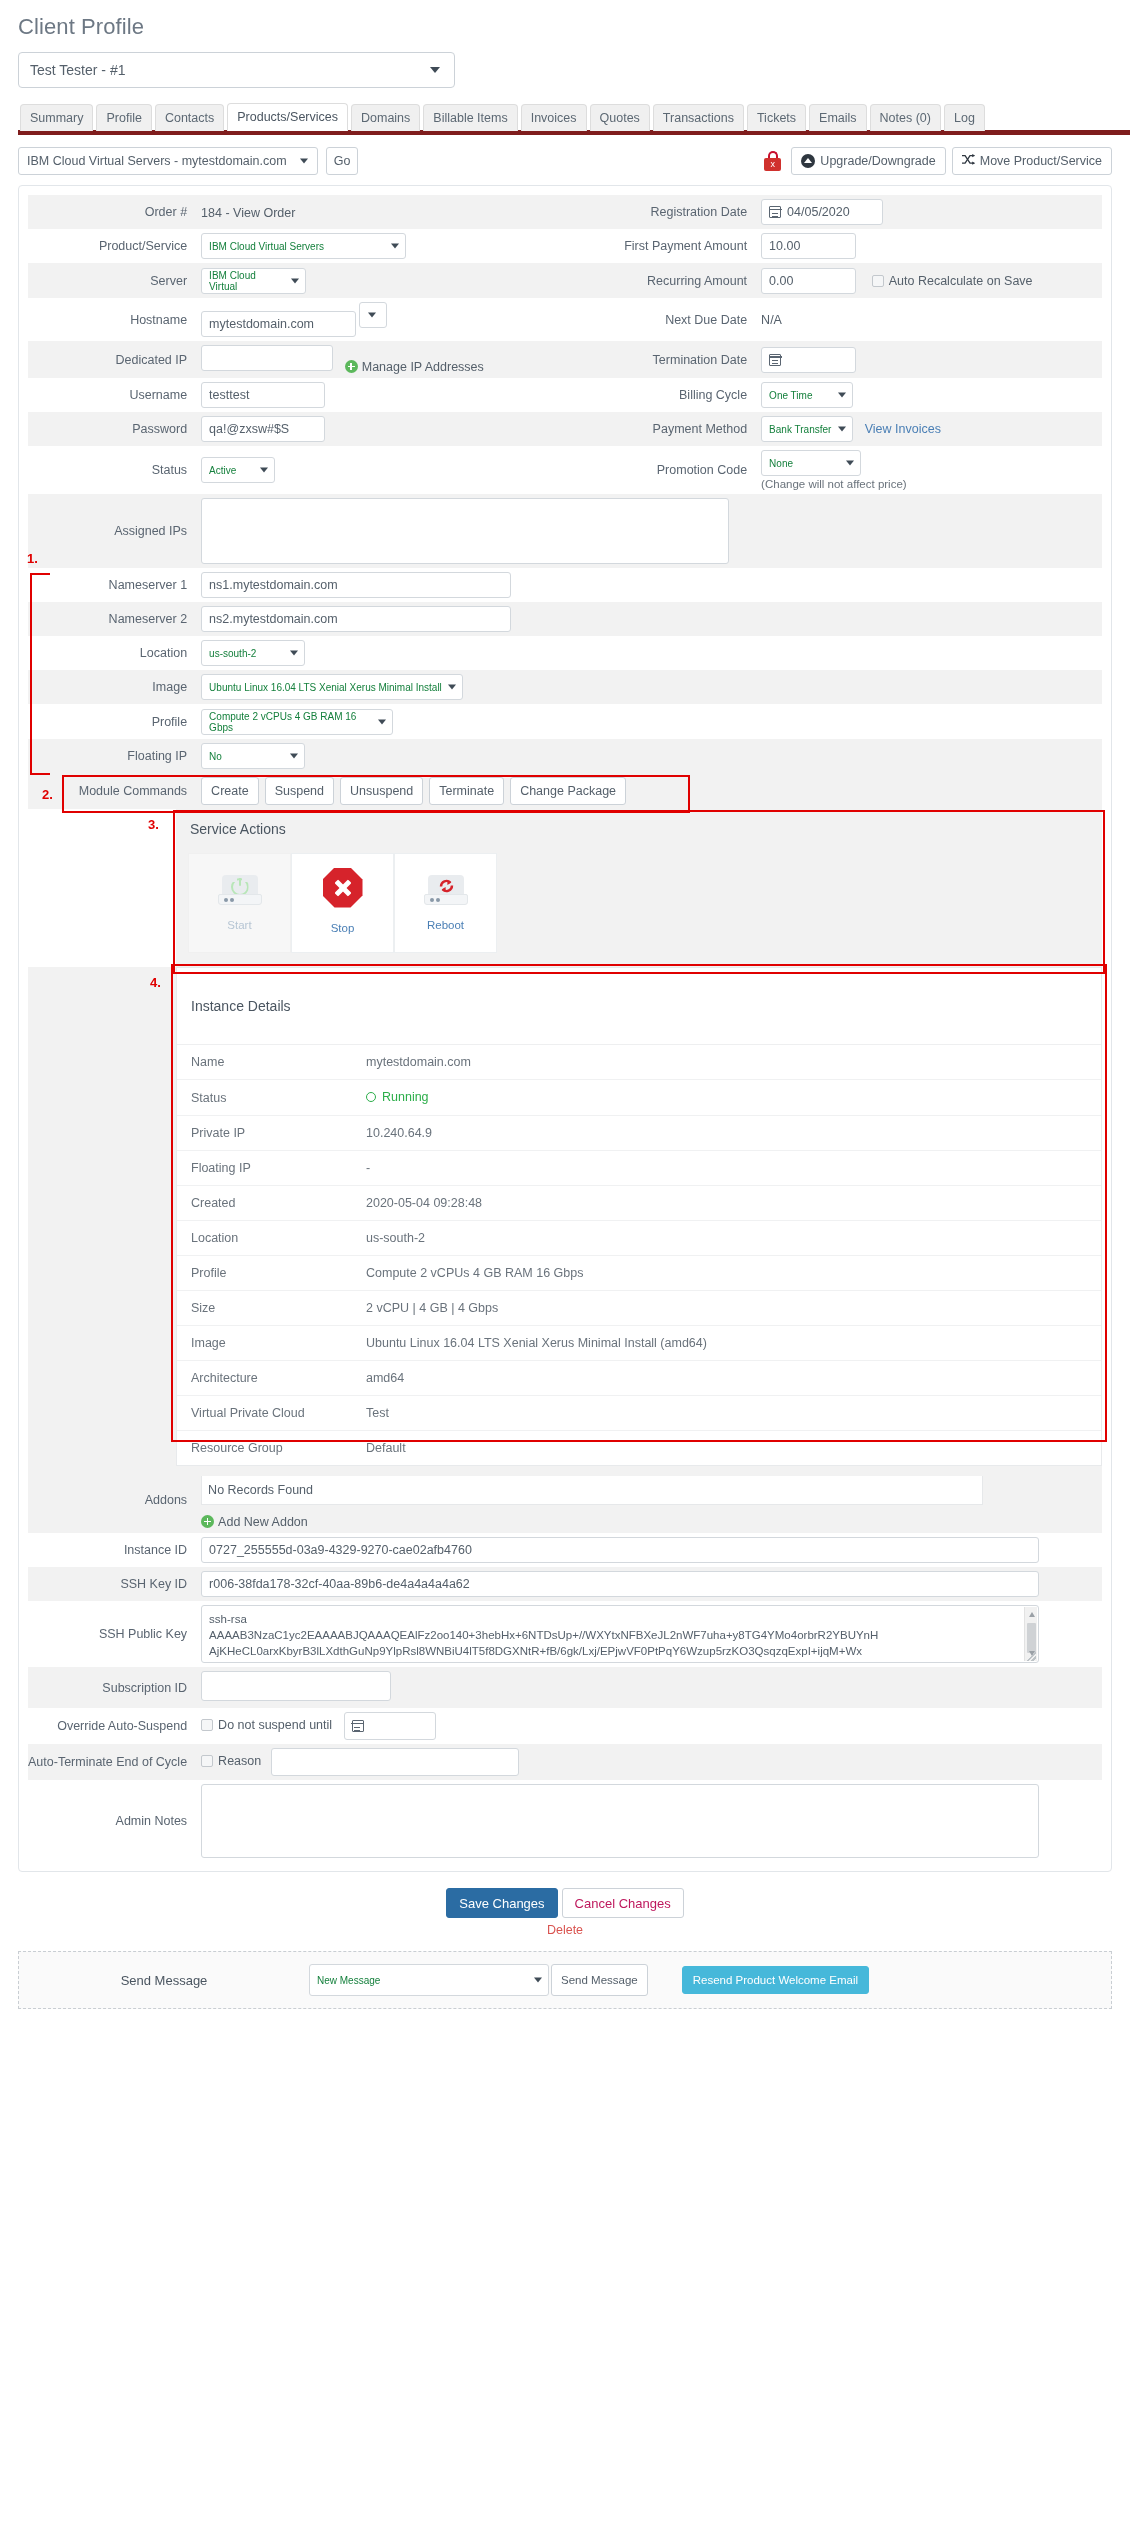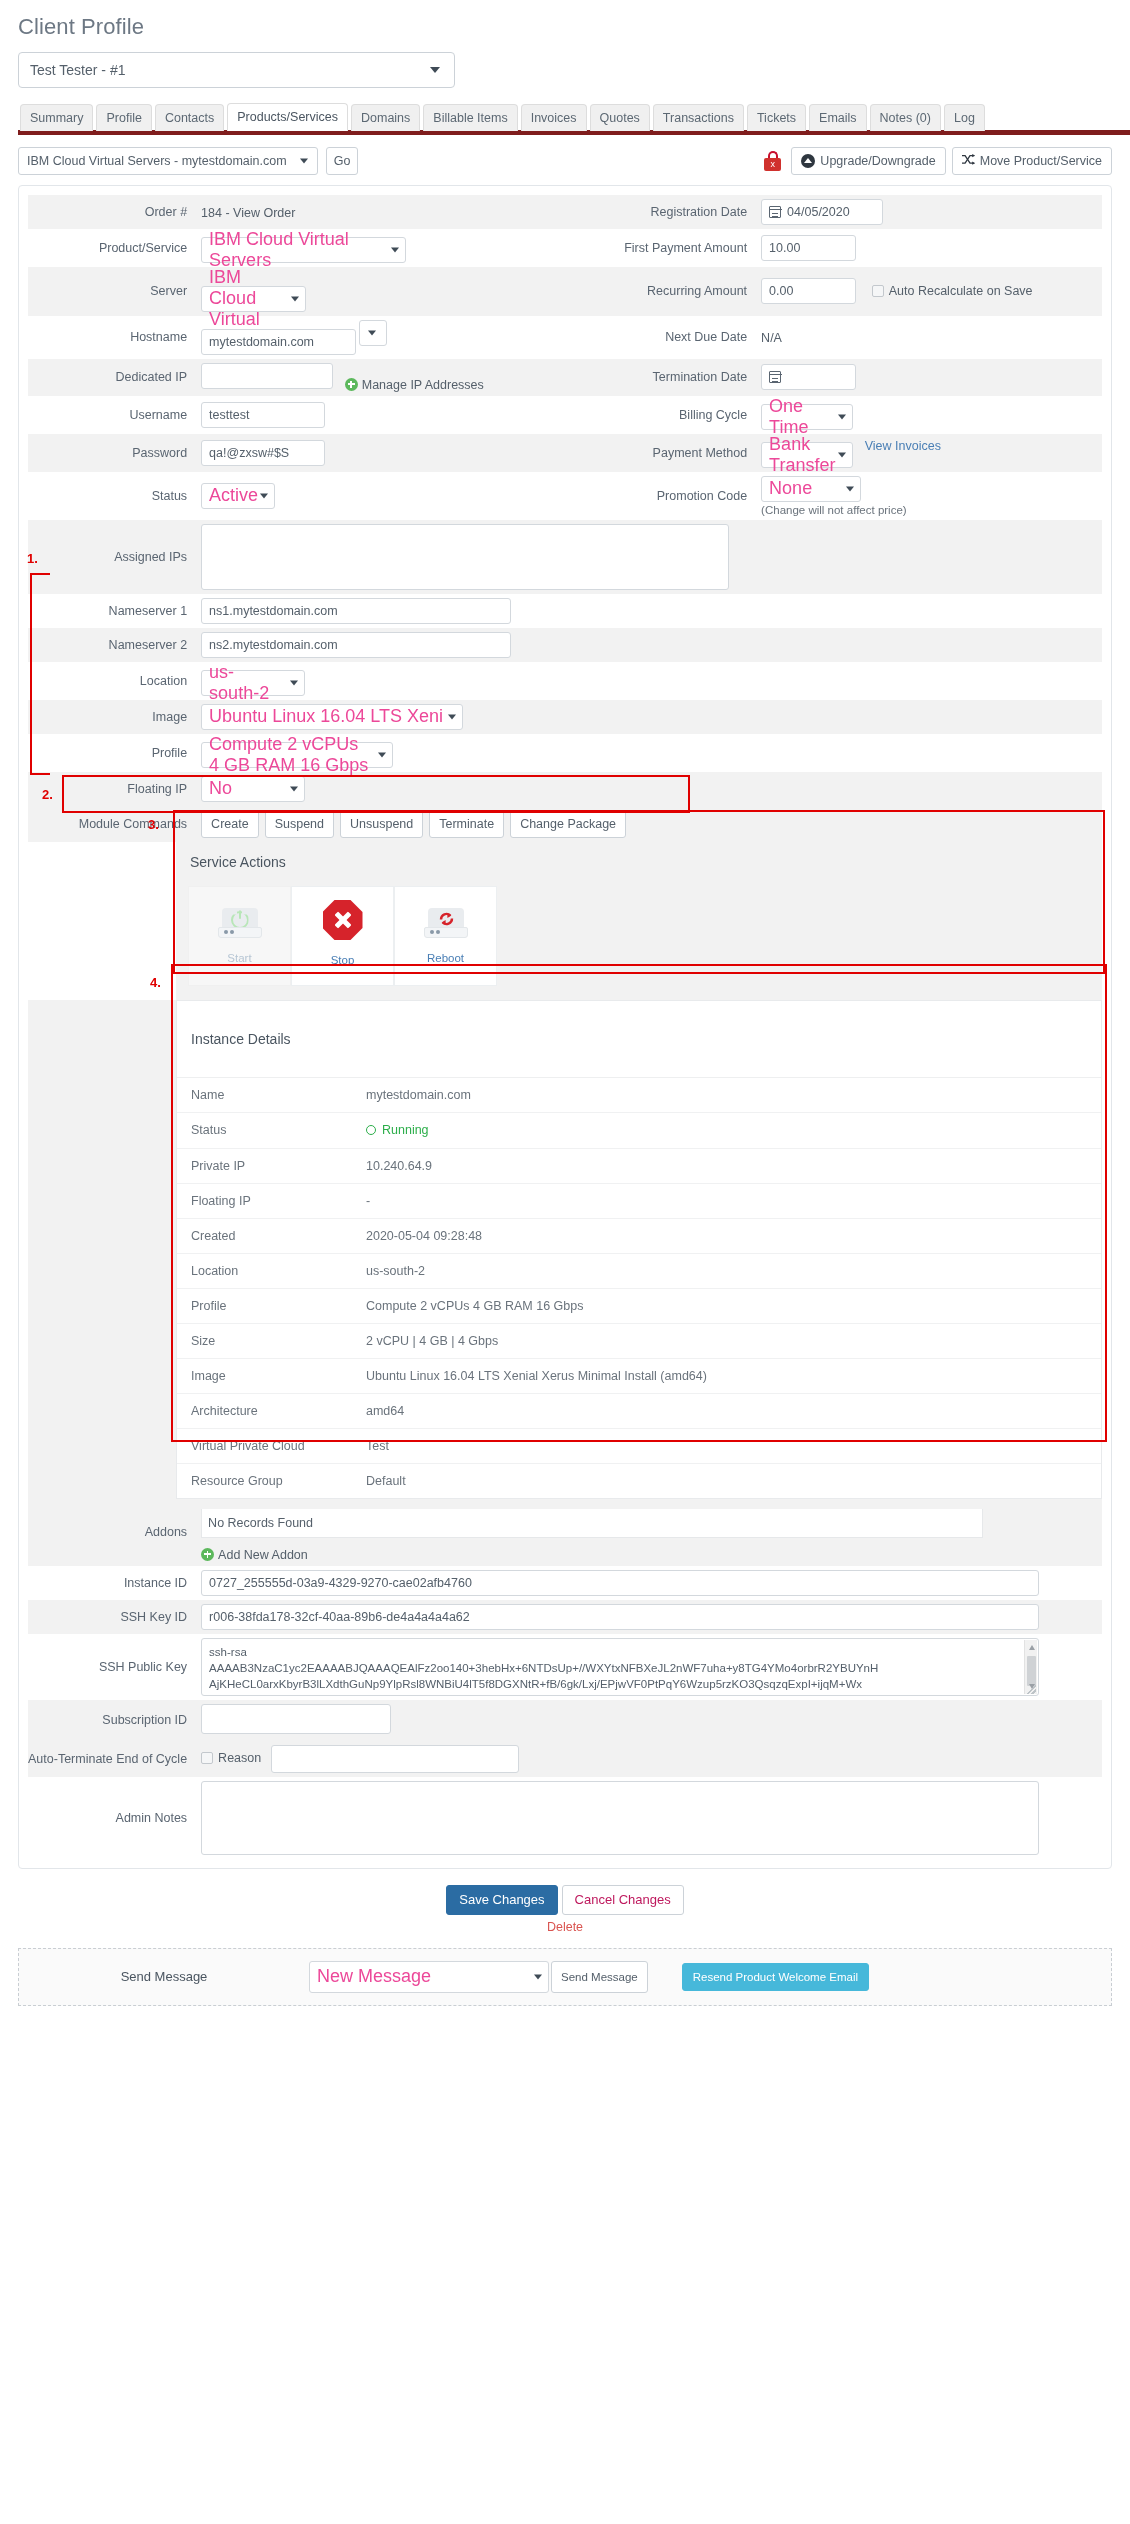--- a/index.html
+++ b/index.html
@@ -146,21 +146,21 @@
   }
   .fieldcell { padding: 4px 6px; }
   tr.stripe > td { background: #f2f2f2; }
   .inp {
     border: 1px solid #d3d8dd; border-radius: 3px; background: #fff;
     height: 26px; font-size: 12.5px; color: #55606b;
     padding: 0 7px; display: inline-flex; align-items: center;
   }
   .sel {
     border: 1px solid #d3d8dd; border-radius: 3px; background: #fff;
-    height: 26px; font-size: 18px; color: #ec4899;
+    height: 26px; font-size: 10px; color: #15803d;
     padding: 0 20px 0 7px; display: inline-flex; align-items: center;
     position: relative;
   }
   .sel .caret {
     position: absolute; right: 6px; top: 50%; transform: translateY(-50%);
     border-left: 4px solid transparent; border-right: 4px solid transparent;
     border-top: 5px solid #3f4b56;
   }
   .plain { font-size: 12.5px; color: #55606b; padding: 2px 0; }
   .cal {
@@ -776,20 +776,31 @@
         </td>
       </tr>
 
       <tr class="stripe">
         <td class="fieldlabel">Subscription ID</td>
         <td class="fieldcell" colspan="3">
           <span class="inp" style="width:190px;height:30px;"></span>
         </td>
       </tr>
 
+      <tr>
+        <td class="fieldlabel">Override Auto-Suspend</td>
+        <td class="fieldcell" colspan="3">
+          <span style="font-size:12.5px;color:#55606b;">
+            <span class="cb"></span><span>Do not suspend until</span>
+          </span>
+          <span class="inp" style="width:92px;height:28px;margin-left:8px;vertical-align:middle;">
+            <span class="cal"></span>
+          </span>
+        </td>
+      </tr>
 
       <tr class="stripe">
         <td class="fieldlabel">Auto-Terminate End of Cycle</td>
         <td class="fieldcell" colspan="3">
           <span style="font-size:12.5px;color:#55606b;">
             <span class="cb"></span><span>Reason</span>
           </span>
           <span class="inp" style="width:248px;height:28px;margin-left:6px;vertical-align:middle;"></span>
         </td>
       </tr>

